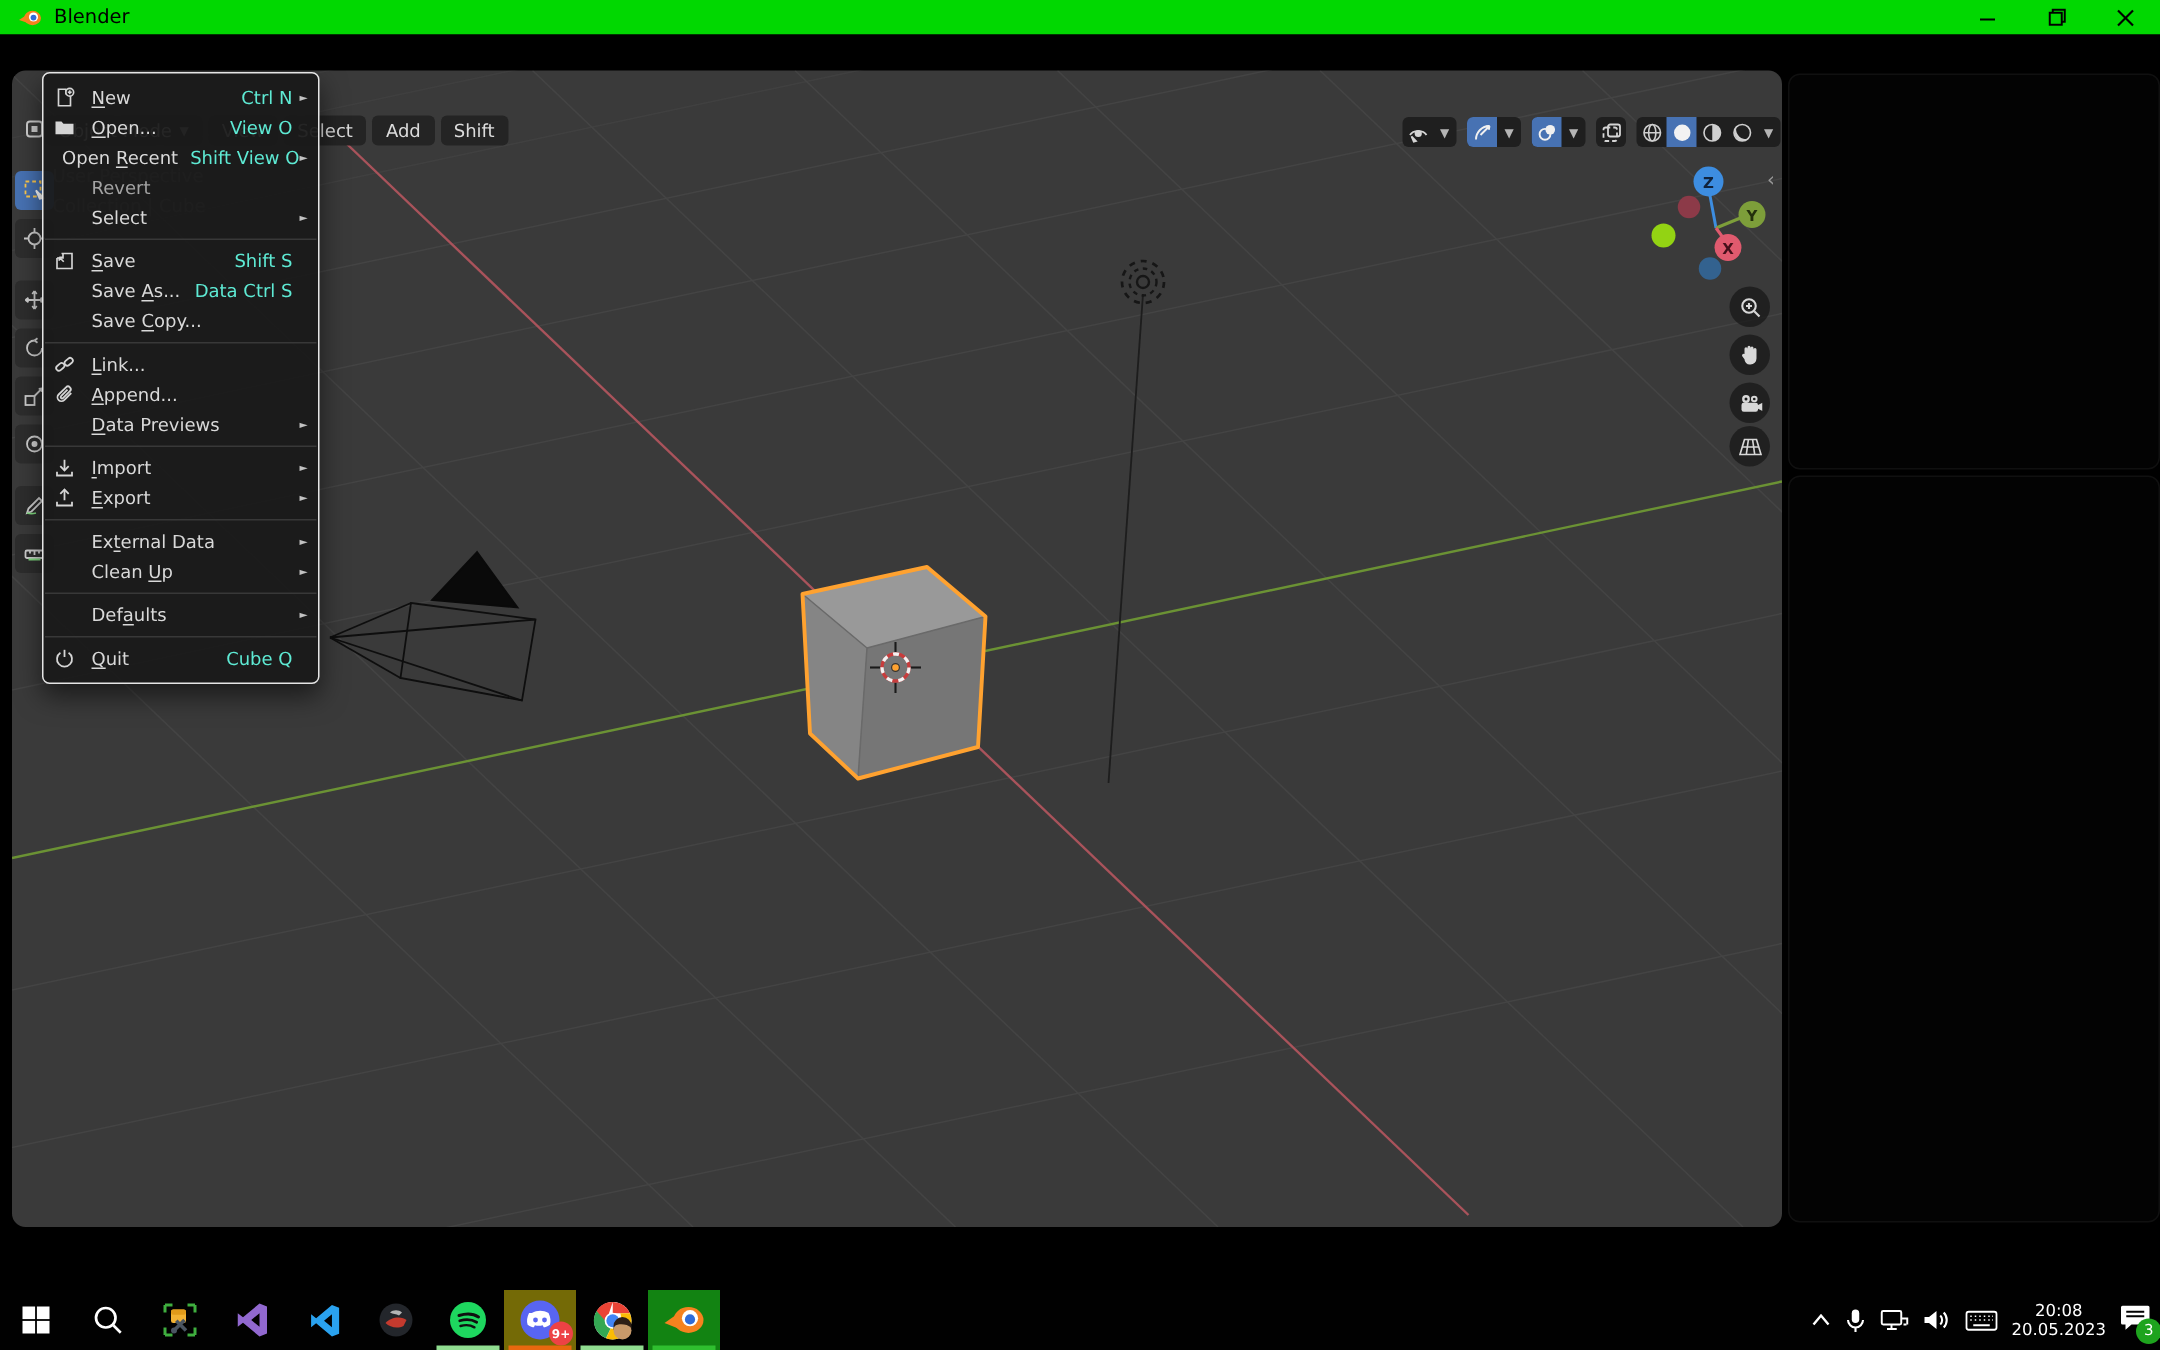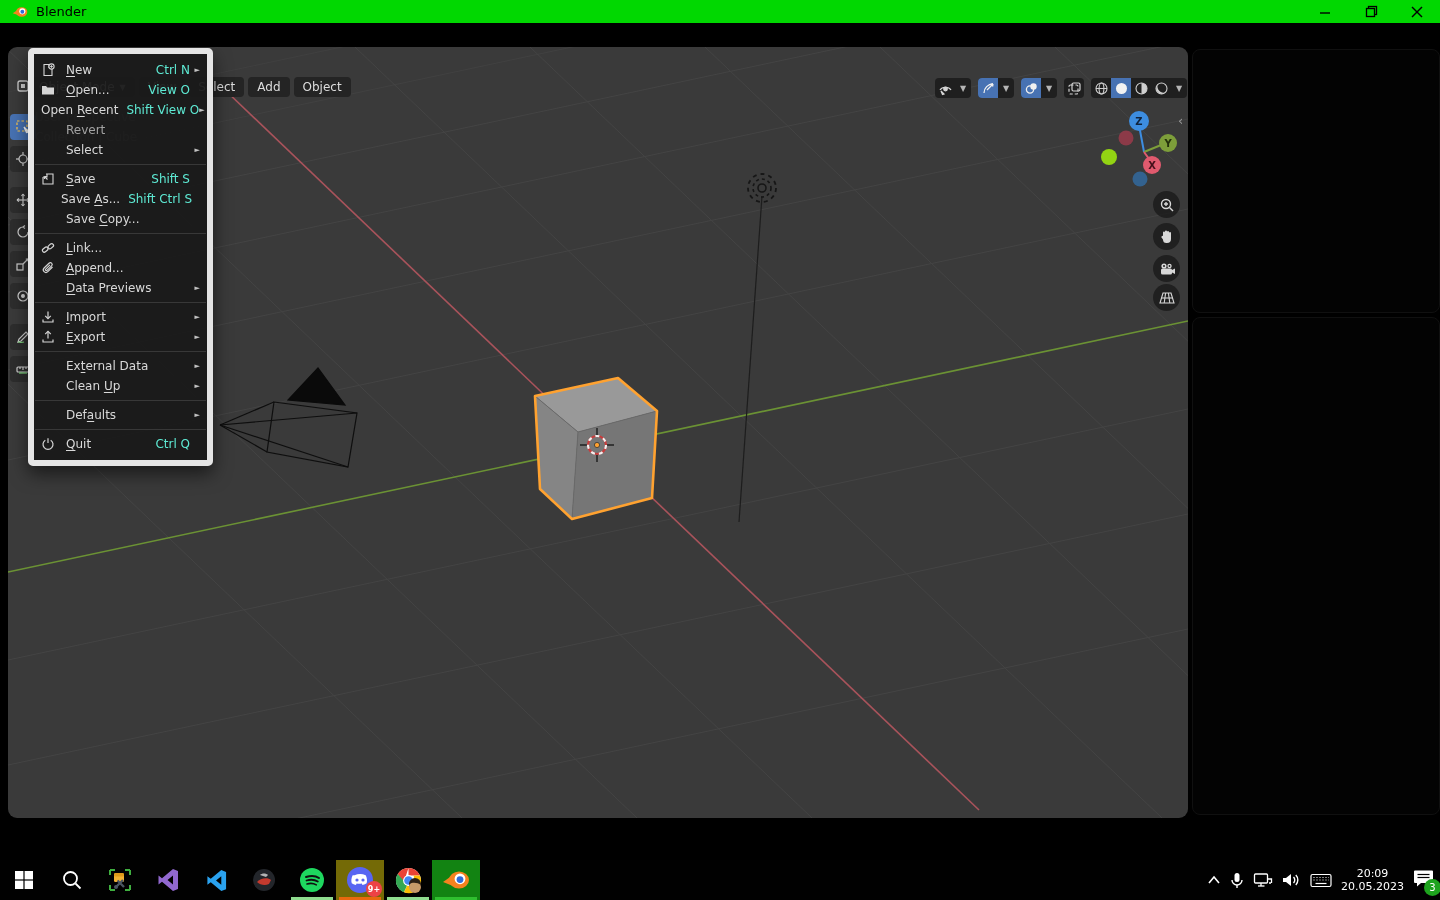--- a/index.html
+++ b/index.html
@@ -37,21 +37,21 @@
   .vp-sidebtn { position:absolute; left:1145px; width:27px; height:27px; border-radius:50%; background:rgba(24,24,24,.75); display:flex; align-items:center; justify-content:center; z-index:3; }
   .collapse-chev { position:absolute; left:1170px; top:66px; color:#999; font-size:13px; z-index:3; }
 
   
   .toolbar { position:absolute; left:8px; top:70px; width:30px; z-index:4; display:flex; flex-direction:column; align-items:center; }
   .tool-btn { width:26px; height:26px; margin:3px 0; border-radius:4px; background:#2d2d2d; display:flex; align-items:center; justify-content:center; }
   .tool-btn.active { background:#4772b3; }
   .tool-gap { height:9px; }
 
   
-  .file-menu { position:absolute; left:28px; top:48px; width:185px; background:rgba(26,26,26,0.94); border:6px solid #e5e5e5; border-radius:5px; box-shadow:0 8px 18px rgba(0,0,0,.55); padding:6px 0; z-index:20; }
+  .file-menu { position:absolute; left:28px; top:48px; width:185px; background:rgba(26,26,26,0.94); border:1px solid #e5e5e5; border-radius:5px; box-shadow:0 8px 18px rgba(0,0,0,.55); padding:6px 0; z-index:20; }
   .menu-item { display:flex; align-items:center; height:20px; padding:0 7px; font-size:12px; color:#d9d9d9; cursor:default; }
   .menu-item.disabled { color:#a3a3a3; }
   .mi-icon { width:25px; display:flex; align-items:center; }
   .mi-label { flex:1; white-space:nowrap; }
   .mi-label u { text-decoration:underline; text-underline-offset:2px; }
   .mi-shortcut { color:#5eead4; margin-left:8px; white-space:nowrap; }
   .menu-item.disabled .mi-shortcut { color:#565656; }
   .mi-sub { width:10px; text-align:right; color:#c2c2c2; font-size:7px; }
   .menu-sep { height:1px; background:#383838; margin:4px 1px; }
 
@@ -184,21 +184,21 @@
       <div class="pill">
           <span>View</span>
         </div>
       <div class="pill">
           <span>Select</span>
         </div>
       <div class="pill">
           <span>Add</span>
         </div>
       <div class="pill">
-          <span>Object</span>
+          <span>Shift</span>
         </div>
     </div>
 
     <div class="vp-right-cluster">
       <div class="icon-group">
         <div class="ibtn">
           <svg width="15" height="15" viewBox="0 0 15 15" fill="none" stroke="#d5d5d5" stroke-width="1.2">
             <path d="M2 9 C4 5.5 11 5.5 13 9"></path>
             <circle cx="7.5" cy="8" r="1.8" fill="#d5d5d5"></circle>
             <path d="M3 10 L6 13 L4.5 13.5 Z" fill="#d5d5d5"></path>
@@ -431,21 +431,21 @@
             <path d="M6.5 7.5 L3.5 4.5 M3.5 4.5 h2.4 M3.5 4.5 v2.4"></path>
           </svg>
         </span>
         <span class="mi-label"><u>S</u>ave</span>
         <span class="mi-shortcut">Shift S</span>
         <span class="mi-sub"></span>
       </div>
       <div class="menu-item">
         <span class="mi-icon"></span>
         <span class="mi-label">Save <u>A</u>s...</span>
-        <span class="mi-shortcut">Shift Ctrl S</span>
+        <span class="mi-shortcut">Data Ctrl S</span>
         <span class="mi-sub"></span>
       </div>
       <div class="menu-item">
         <span class="mi-icon"></span>
         <span class="mi-label">Save <u>C</u>opy...</span>
         <span class="mi-shortcut"></span>
         <span class="mi-sub"></span>
       </div>
       <div class="menu-sep"></div>
       <div class="menu-item">
@@ -522,21 +522,21 @@
       </div>
       <div class="menu-sep"></div>
       <div class="menu-item">
         <span class="mi-icon">
           <svg width="14" height="14" viewBox="0 0 14 14" fill="none" stroke="#d5d5d5" stroke-width="1.2">
             <path d="M4.3 3.2 a5 5 0 1 0 5.4 0"></path>
             <line x1="7" y1="1.2" x2="7" y2="6"></line>
           </svg>
         </span>
         <span class="mi-label"><u>Q</u>uit</span>
-        <span class="mi-shortcut">Ctrl Q</span>
+        <span class="mi-shortcut">Cube Q</span>
         <span class="mi-sub"></span>
       </div>
     </div>
 
   <div class="right-panel" style="top:49px;  height:264px;"></div>
   <div class="right-panel" style="top:317px; height:498px;"></div>
 
   <div class="taskbar">
     <div class="tb-apps">
 
@@ -665,21 +665,21 @@
         </svg>
       </div>
       <div class="tray-icon">
         <svg width="22" height="15" viewBox="0 0 22 15" fill="none" stroke="#fff" stroke-width="1.2">
           <rect x="1" y="1.5" width="20" height="12" rx="1.5"></rect>
           <path d="M3.5 4.5 h1 M6.5 4.5 h1 M9.5 4.5 h1 M12.5 4.5 h1 M15.5 4.5 h1 M3.5 7 h1 M6.5 7 h1 M9.5 7 h1 M12.5 7 h1 M15.5 7 h1 M18 4.5 h0.5 M18 7 h0.5" stroke-width="1.1"></path>
           <line x1="5.5" y1="10.5" x2="16.5" y2="10.5"></line>
         </svg>
       </div>
       <div class="clock">
-        <div>20:09</div>
+        <div>20:08</div>
         <div>20.05.2023</div>
       </div>
       <div class="notif">
         <svg width="21" height="19" viewBox="0 0 21 19" fill="#fff">
           <path d="M2 1.5 h17 a1 1 0 0 1 1 1 V13 a1 1 0 0 1 -1 1 H8 L4 17.5 V14 H2 a1 1 0 0 1 -1 -1 V2.5 a1 1 0 0 1 1 -1 Z"></path>
           <line x1="4.5" y1="5.5" x2="16.5" y2="5.5" stroke="#010101" stroke-width="1.2"></line>
           <line x1="4.5" y1="8.5" x2="16.5" y2="8.5" stroke="#010101" stroke-width="1.2"></line>
         </svg>
         <div class="notif-badge">3</div>
       </div>

